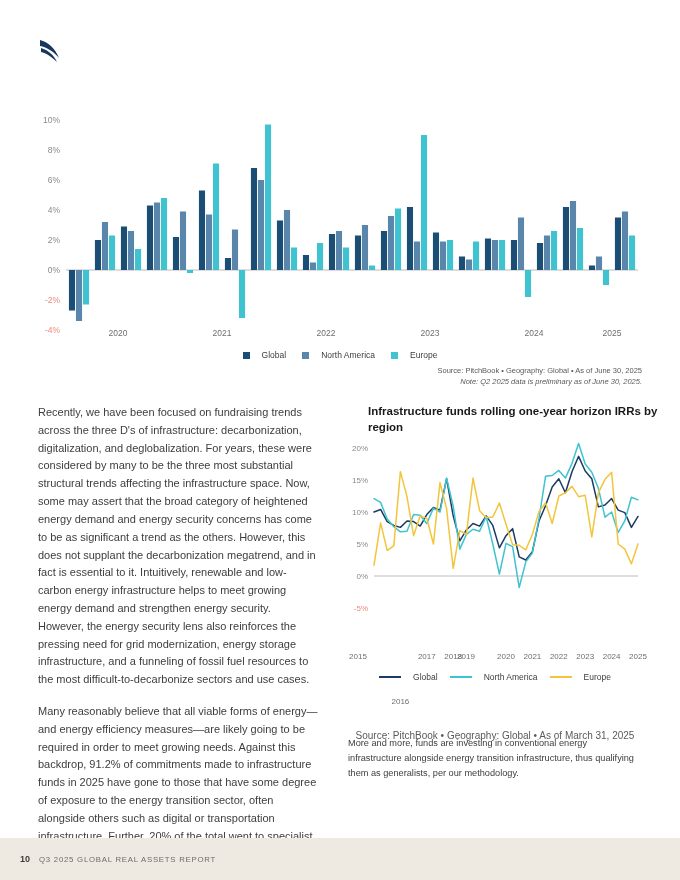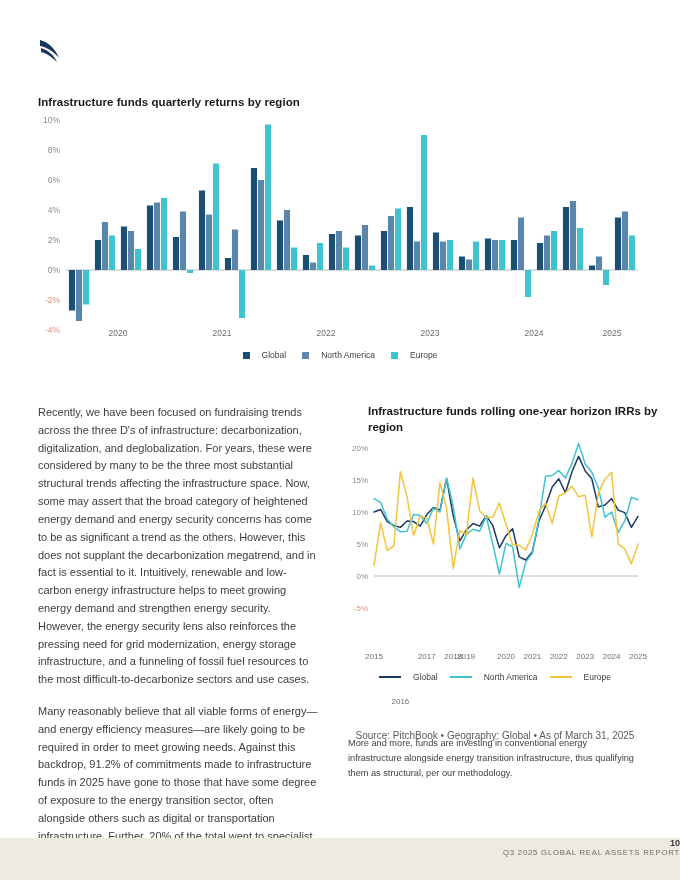--- a/index.html
+++ b/index.html
@@ -102,42 +102,41 @@
     position: absolute; left: 348px; top: 736px; width: 294px;
   }
   .col-right-bottom p {
     margin: 0; font-size: 9.2px; line-height: 1.62; color: #3d3d3d;
   }
 
   
   .footer {
     position: absolute; left: 0; bottom: 0; width: 680px; height: 42px;
     background: #efeae1;
-    display: flex; align-items: flex-end; flex-direction: column;
+    display: flex; align-items: center;
   }
   .footer-page {
     margin-left: 20px; font-size: 9px; font-weight: bold; color: #3d3d3d;
   }
   .footer-title {
     margin-left: 9px; font-size: 7.8px; color: #6b6b6b; letter-spacing: 0.75px;
   }
 </style>
 </head>
 <body>
 
 <div class="page">
 
   <div class="logo-wrap">
     <svg class="logo-mark" viewBox="0 0 26 30">
       <path d="M2 4 C 10 6, 17 12, 21 22 C 16 16, 9 11, 2 10 Z" fill="#17375e"></path>
       <path d="M3 12 C 10 14, 16 19, 19 26 C 14 21, 8 17, 3 16 Z" fill="#17375e"></path>
     </svg>
   </div>
 
-  <div class="chart1-title">Infrastructure funds quarterly returns by region</div>
 
   <div class="chart1">
     <svg id="svg1" width="604" height="220" viewBox="0 0 604 220">
         <text x="22" y="217" text-anchor="end" font-size="8.5" font-family="&quot;Liberation Sans&quot;, sans-serif" fill="#ef8a78">-4%</text>
         <text x="22" y="187" text-anchor="end" font-size="8.5" font-family="&quot;Liberation Sans&quot;, sans-serif" fill="#ef8a78">-2%</text>
         <text x="22" y="157" text-anchor="end" font-size="8.5" font-family="&quot;Liberation Sans&quot;, sans-serif" fill="#8a8a8a">0%</text>
         <text x="22" y="127" text-anchor="end" font-size="8.5" font-family="&quot;Liberation Sans&quot;, sans-serif" fill="#8a8a8a">2%</text>
         <text x="22" y="97" text-anchor="end" font-size="8.5" font-family="&quot;Liberation Sans&quot;, sans-serif" fill="#8a8a8a">4%</text>
         <text x="22" y="67" text-anchor="end" font-size="8.5" font-family="&quot;Liberation Sans&quot;, sans-serif" fill="#8a8a8a">6%</text>
         <text x="22" y="37" text-anchor="end" font-size="8.5" font-family="&quot;Liberation Sans&quot;, sans-serif" fill="#8a8a8a">8%</text>
@@ -228,20 +227,24 @@
       <div class="legend-item">
         <span class="legend-swatch" style="background: rgb(91, 134, 171);"></span>
         <span class="legend-label">North America</span>
       </div>
       <div class="legend-item">
         <span class="legend-swatch" style="background: rgb(63, 195, 208);"></span>
         <span class="legend-label">Europe</span>
       </div>
     </div>
 
+  <div class="source1">
+    <div>Source: PitchBook  •  Geography: Global  •  As of June 30, 2025</div>
+    <div class="note">Note: Q2 2025 data is preliminary as of June 30, 2025.</div>
+  </div>
 
   <div class="col-left">
     <p>Recently, we have been focused on fundraising trends across the three D's of infrastructure: decarbonization, digitalization, and deglobalization. For years, these were considered by many to be the three most substantial structural trends affecting the infrastructure space. Now, some may assert that the broad category of heightened energy demand and energy security concerns has come to be as significant a trend as the others. However, this does not supplant the decarbonization megatrend, and in fact is essential to it. Intuitively, renewable and low-carbon energy infrastructure helps to meet growing energy demand and strengthen energy security. However, the energy security lens also reinforces the pressing need for grid modernization, energy storage infrastructure, and a funneling of fossil fuel resources to the most difficult-to-decarbonize sectors and use cases.</p>
     <p>Many reasonably believe that all viable forms of energy—and energy efficiency measures—are likely going to be required in order to meet growing needs. Against this backdrop, 91.2% of commitments made to infrastructure funds in 2025 have gone to those that have some degree of exposure to the energy transition sector, often alongside others such as digital or transportation infrastructure. Further, 20% of the total went to specialist funds fully dedicated to the space. While specialists garnered a smaller share of the total than in most years after the pandemic, it is still above pre-pandemic norms.</p>
   </div>
 
   <div class="chart2-title">Infrastructure funds rolling one-year horizon IRRs by region</div>
 
   <div class="chart2">
     <svg id="svg2" width="294" height="200" viewBox="0 0 294 200">
@@ -251,21 +254,21 @@
         <text x="20" y="73" text-anchor="end" font-size="8" font-family="&quot;Liberation Sans&quot;, sans-serif" fill="#8a8a8a">10%</text>
         <text x="20" y="41" text-anchor="end" font-size="8" font-family="&quot;Liberation Sans&quot;, sans-serif" fill="#8a8a8a">15%</text>
         <text x="20" y="9" text-anchor="end" font-size="8" font-family="&quot;Liberation Sans&quot;, sans-serif" fill="#8a8a8a">20%</text>
         <line x1="26" y1="134" x2="290" y2="134" stroke="#bcbcbc" stroke-width="1"></line>
         <polyline points="26.00,70.00 32.60,67.44 39.20,79.60 45.80,83.44 52.40,85.36 59.00,78.96 65.60,79.60 72.20,84.08 78.80,72.56 85.40,65.52 92.00,68.08 98.60,36.72 105.20,73.84 111.80,98.80 118.40,87.92 125.00,81.52 131.60,84.08 138.20,73.84 144.80,83.44 151.40,105.84 158.00,93.68 164.60,86.64 171.20,114.80 177.80,118.00 184.40,109.68 191.00,78.96 197.60,63.60 204.20,45.04 210.80,36.72 217.40,50.80 224.00,29.68 230.60,14.32 237.20,29.04 243.80,36.72 250.40,64.88 257.00,62.96 263.60,56.56 270.20,68.08 276.80,70.64 283.40,85.36 290.00,74.48" fill="none" stroke="#1c3b62" stroke-width="1.5" stroke-linejoin="round" stroke-linecap="round"></polyline>
         <polyline points="26.00,56.56 32.60,60.40 39.20,77.04 45.80,84.72 52.40,89.84 59.00,89.20 65.60,72.56 72.20,73.20 78.80,81.52 85.40,66.16 92.00,70.00 98.60,36.08 105.20,64.24 111.80,107.12 118.40,92.40 125.00,87.28 131.60,89.20 138.20,74.48 144.80,102.00 151.40,132.08 158.00,101.36 164.60,104.56 171.20,145.52 177.80,119.92 184.40,110.96 191.00,76.40 197.60,34.16 204.20,33.52 210.80,28.40 217.40,36.08 224.00,21.36 230.60,1.52 237.20,22.00 243.80,30.32 250.40,46.32 257.00,75.12 263.60,70.00 270.20,90.48 276.80,78.96 283.40,55.28 290.00,57.84" fill="none" stroke="#3fc3d0" stroke-width="1.5" stroke-linejoin="round" stroke-linecap="round"></polyline>
         <polyline points="26.00,123.12 32.60,80.88 39.20,108.40 45.80,103.92 52.40,29.68 59.00,54.64 65.60,93.68 72.20,73.84 78.80,76.40 85.40,102.00 92.00,40.56 98.60,66.80 105.20,126.32 111.80,88.56 118.40,92.40 125.00,36.08 131.60,68.72 138.20,75.76 144.80,75.12 151.40,61.04 158.00,82.16 164.60,102.64 171.20,103.28 177.80,107.76 184.40,92.40 191.00,69.36 197.60,61.04 204.20,81.52 210.80,54.00 217.40,50.80 224.00,44.40 230.60,54.64 237.20,53.36 243.80,94.96 250.40,50.80 257.00,37.36 263.60,30.32 270.20,102.00 276.80,107.12 283.40,121.84 290.00,102.00" fill="none" stroke="#f2c53d" stroke-width="1.5" stroke-linejoin="round" stroke-linecap="round"></polyline>
       </svg>
   </div>
   <div class="chart2-xaxis" id="chart2-xaxis">
-      <span style="left: 26px;">2015</span>
+      <span style="left: 10px;">2015</span>
       <span style="left: 52.4px; margin-top: 45px;">2016</span>
       <span style="left: 78.8px;">2017</span>
       <span style="left: 105.2px;">2018</span>
       <span style="left: 118px;">2019</span>
       <span style="left: 158px;">2020</span>
       <span style="left: 184.4px;">2021</span>
       <span style="left: 210.8px;">2022</span>
       <span style="left: 237.2px;">2023</span>
       <span style="left: 263.6px;">2024</span>
       <span style="left: 290px;">2025</span>
@@ -282,21 +285,21 @@
       </div>
       <div class="legend-item">
         <span class="legend-line" style="background: rgb(242, 197, 61);"></span>
         <span class="legend-label">Europe</span>
       </div>
     </div>
 
   <div class="source2">Source: PitchBook  •  Geography: Global  •  As of March 31, 2025</div>
 
   <div class="col-right-bottom">
-    <p>More and more, funds are investing in conventional energy infrastructure alongside energy transition infrastructure, thus qualifying them as structural, per our methodology.</p>
+    <p>More and more, funds are investing in conventional energy infrastructure alongside energy transition infrastructure, thus qualifying them as generalists, per our methodology.</p>
   </div>
 
   <div class="footer">
     <span class="footer-page">10</span>
     <span class="footer-title">Q3 2025 GLOBAL REAL ASSETS REPORT</span>
   </div>
 
 </div>
 
 </body></html>

